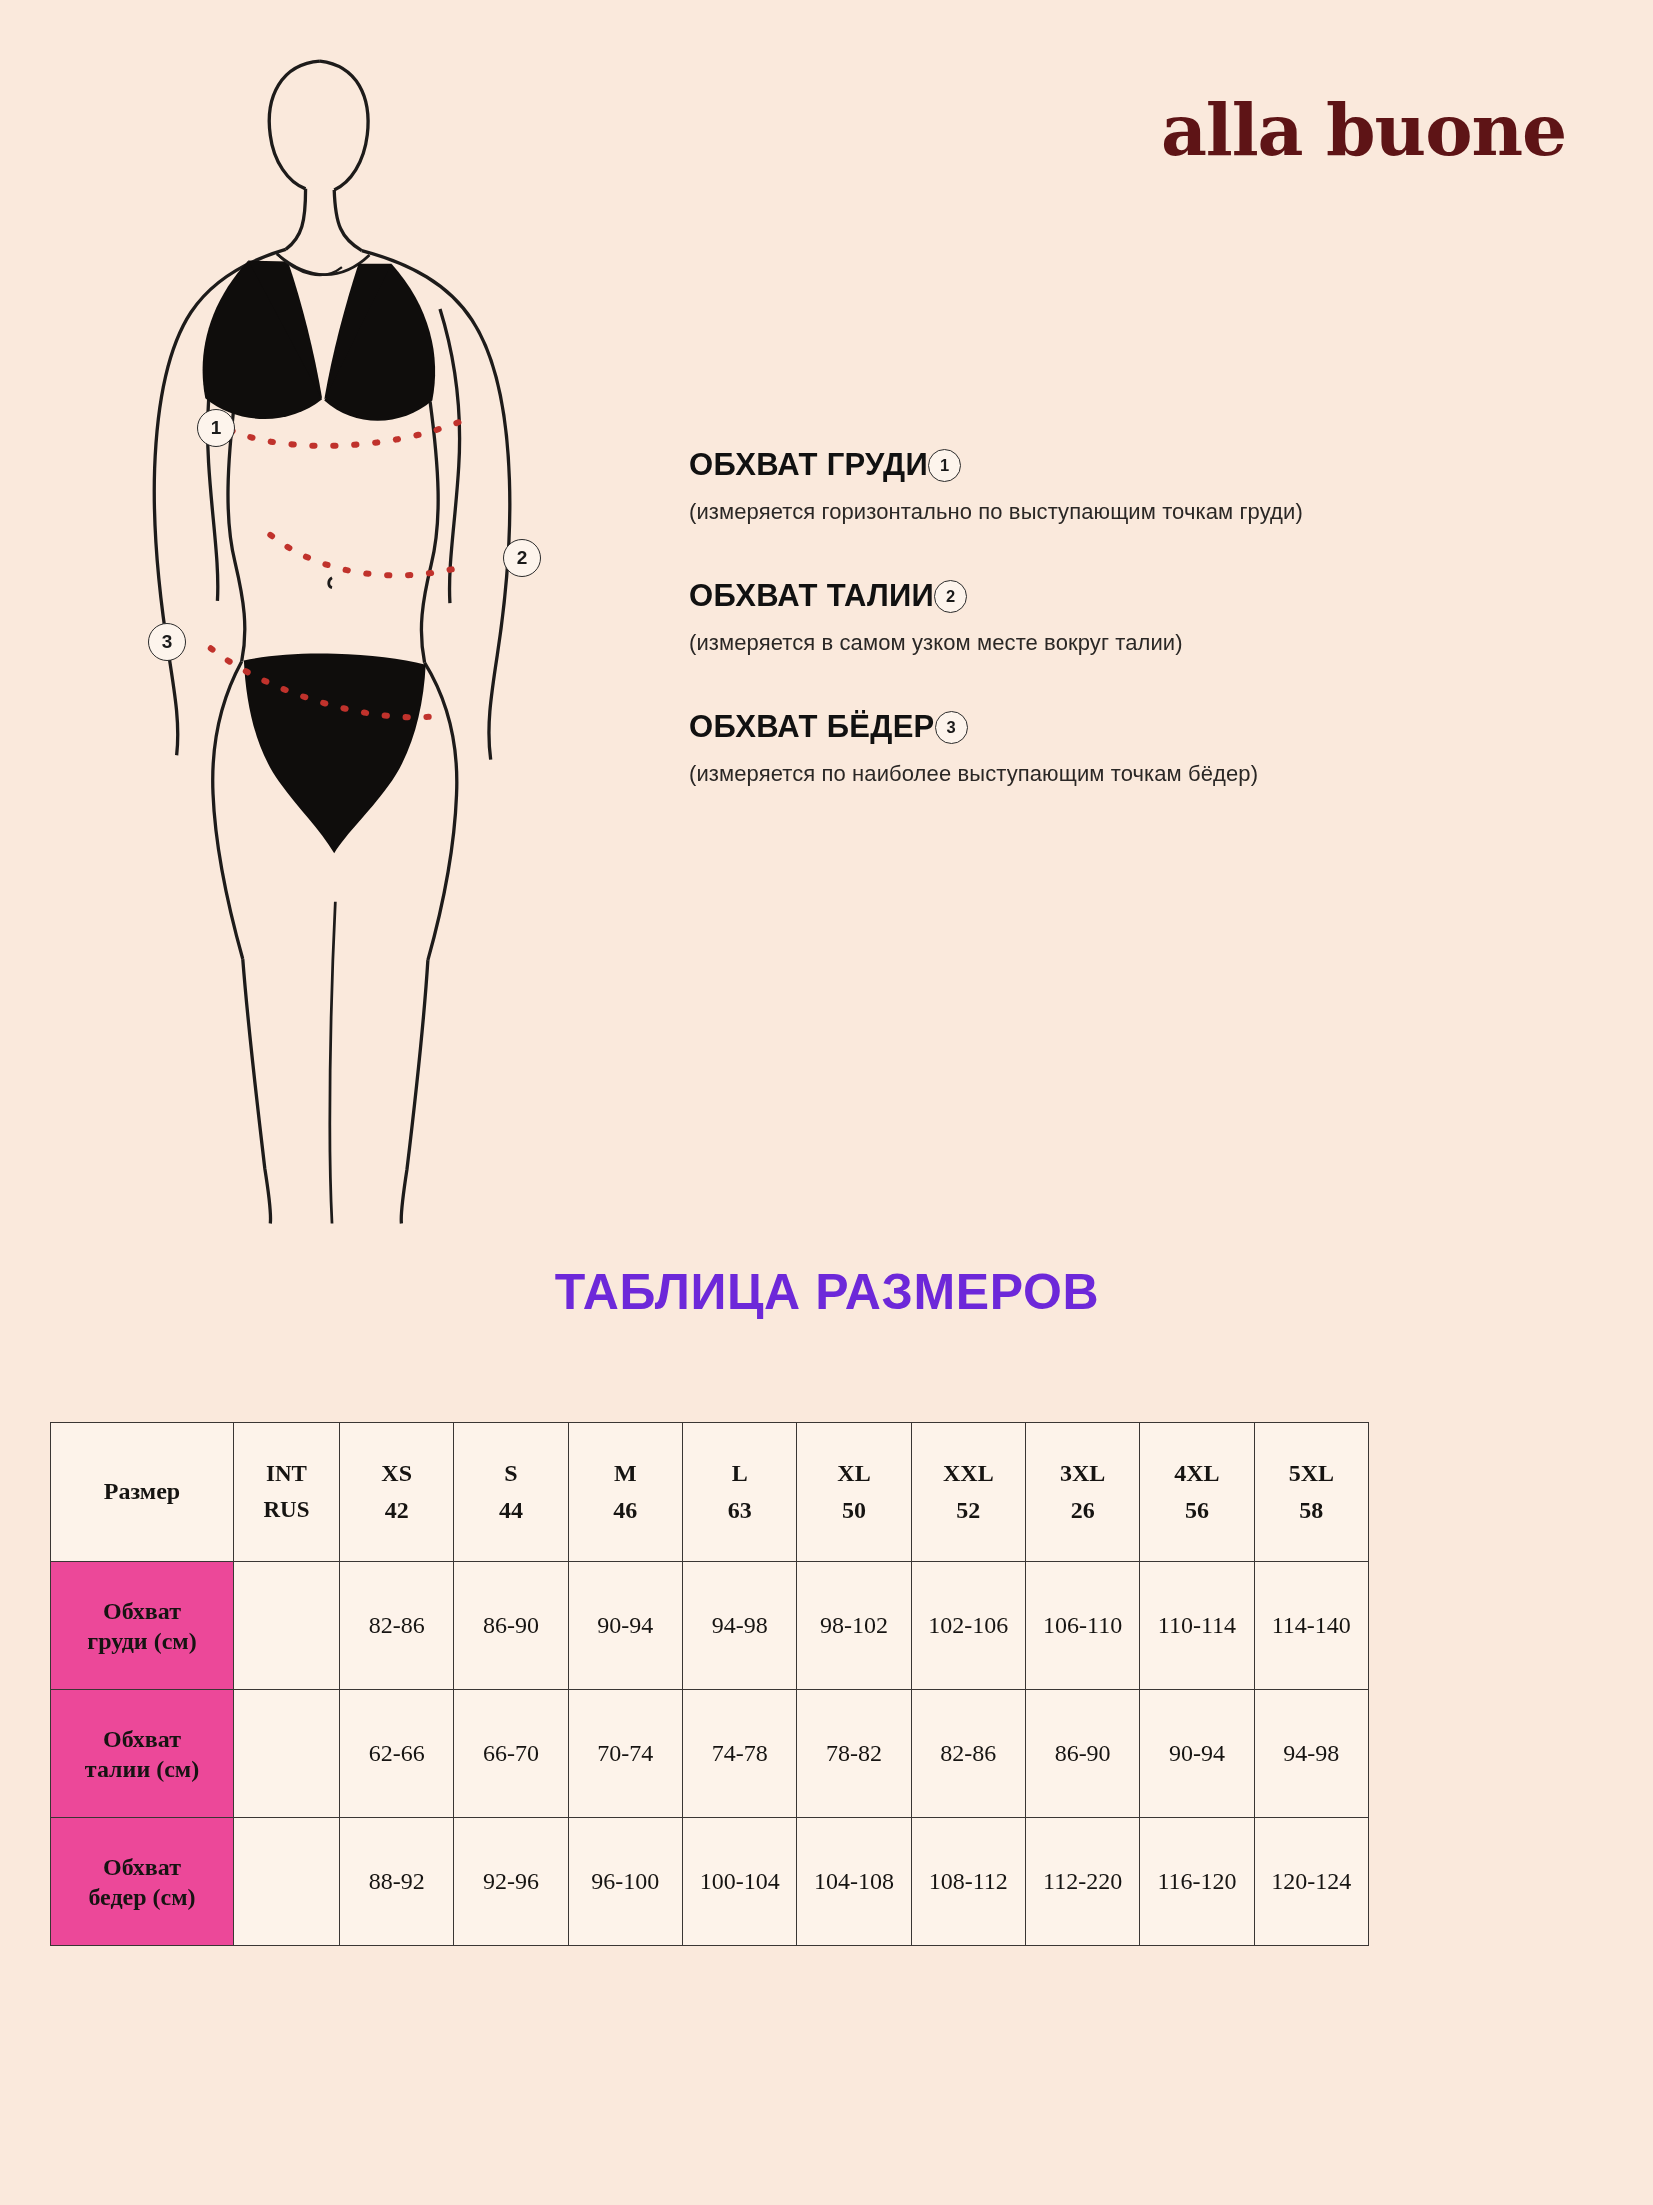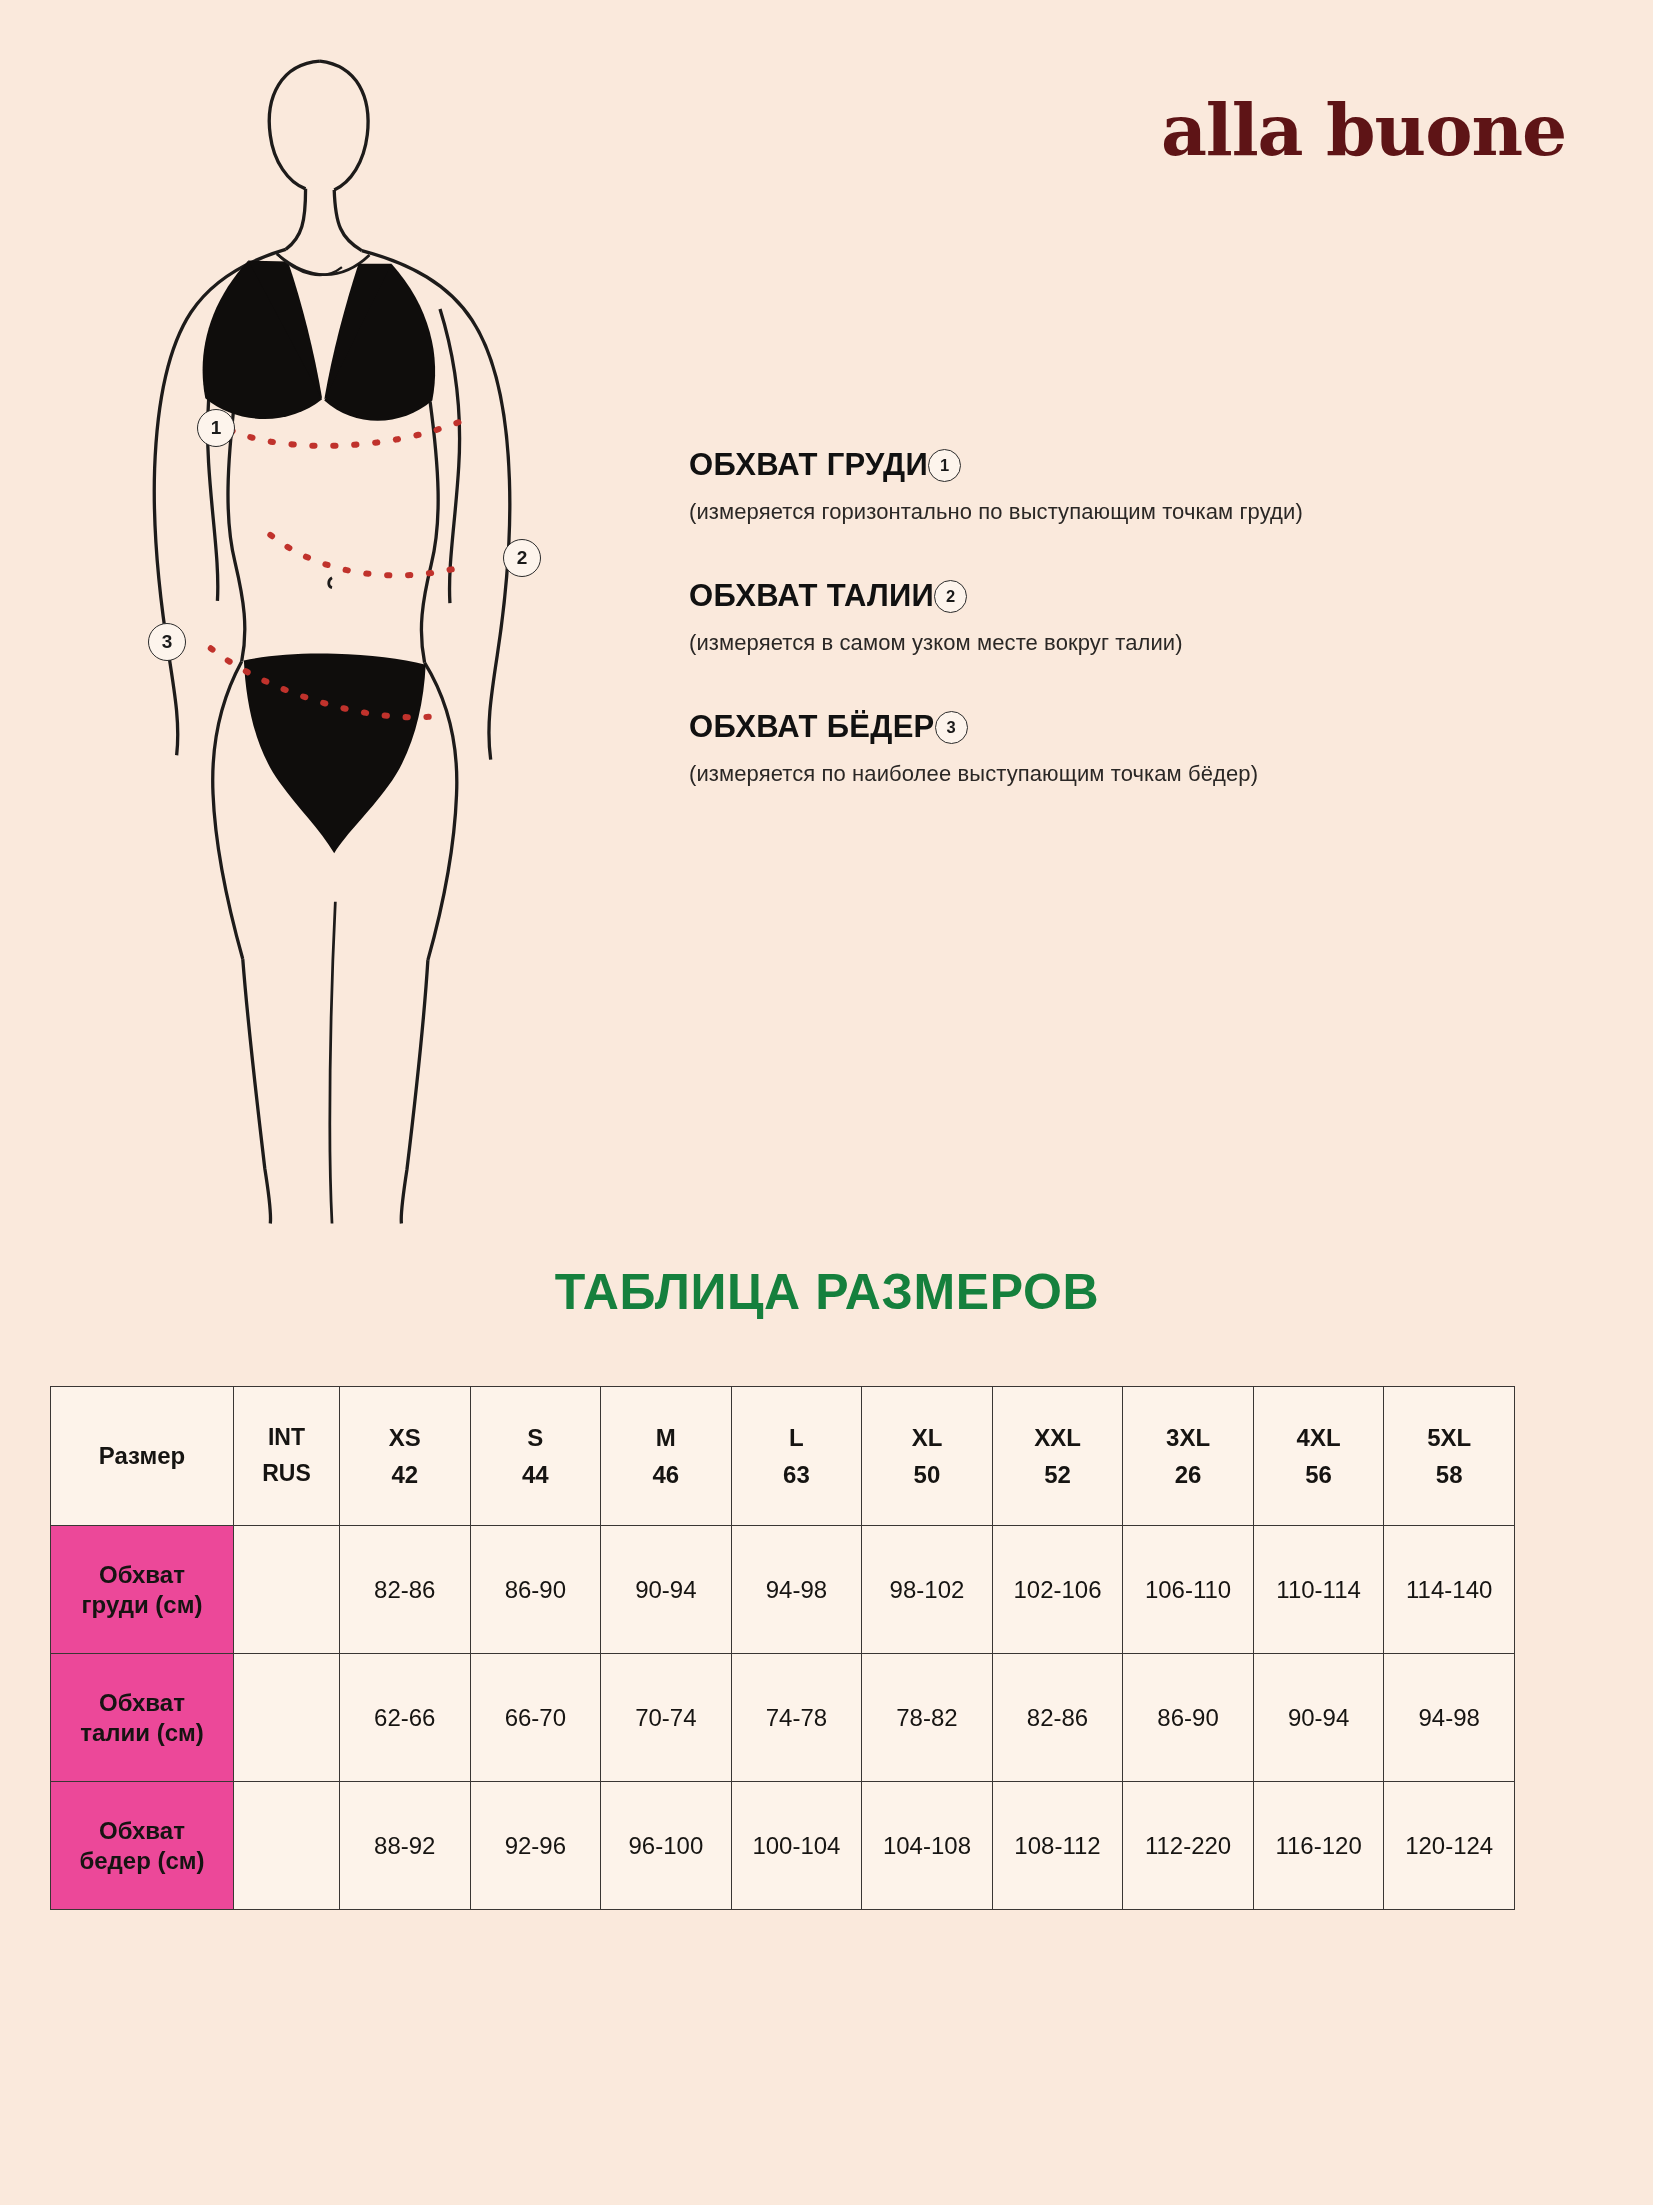--- a/index.html
+++ b/index.html
@@ -110,28 +110,29 @@
   
   .table-title {
     position: absolute;
     top: 1263px;
     left: 0;
     width: 1654px;
     text-align: center;
     font-size: 50px;
     font-weight: 700;
     letter-spacing: 0.6px;
-    color: #15803d;
+    color: #6d28d9;
   }
 
   .table-wrap {
     position: absolute;
-    top: 1386px;
+    top: 1422px;
     left: 50px;
-    width: 1465px;
+    width: 1319px;
+    font-family: Liberation Serif, serif;
   }
   table.size-table {
     border-collapse: collapse;
     width: 100%;
     table-layout: fixed;
   }
   table.size-table td, table.size-table th {
     border: 1.7px solid #3a3634;
     text-align: center;
     vertical-align: middle;

